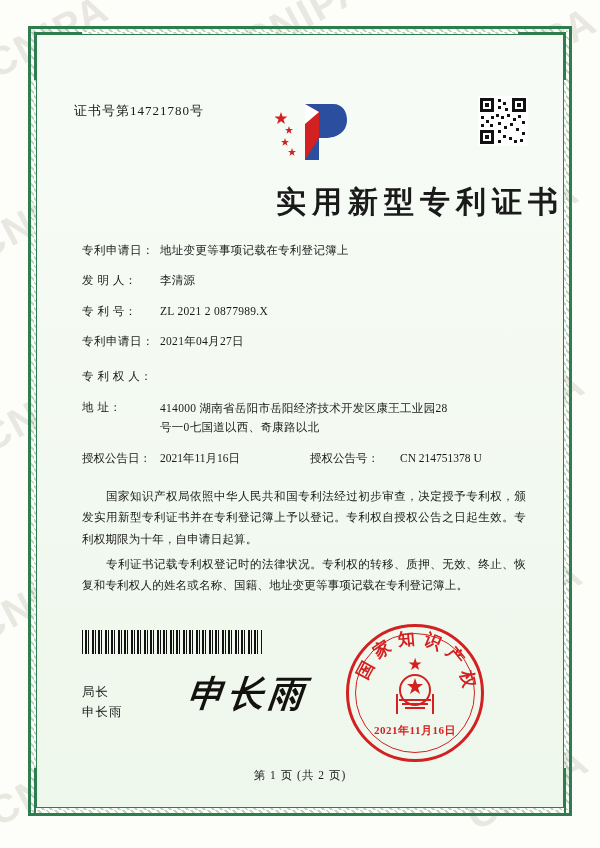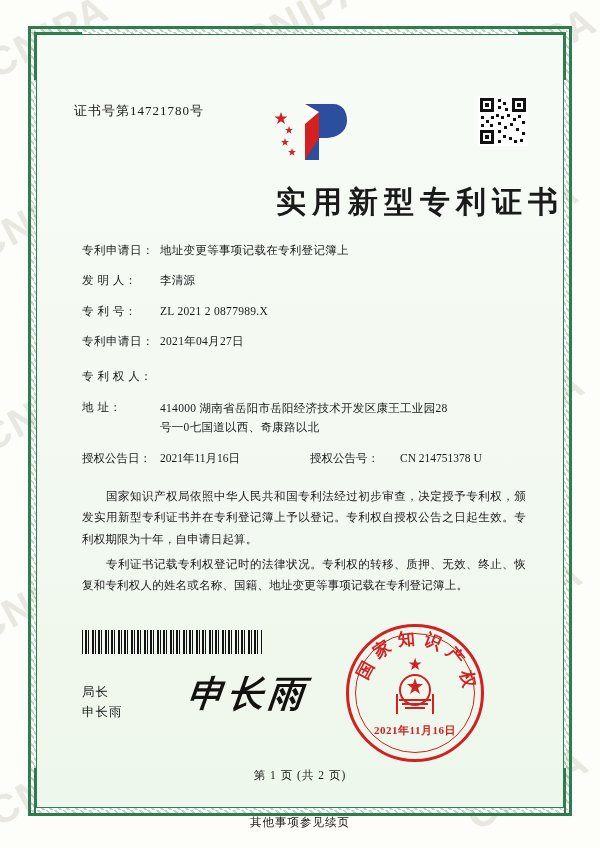--- a/index.html
+++ b/index.html
@@ -461,14 +461,13 @@
           <path d="M10 30 L42 30 M13 34 L39 34 M16 38 L36 38" stroke="#d32020" stroke-width="2" fill="none"></path>
           <path d="M8 24 L8 44 M44 24 L44 44" stroke="#d32020" stroke-width="2"></path>
         </svg>
       </div>
       <div class="date">2021年11月16日</div>
     </div>
 
     <div class="page-no">第 1 页 (共 2 页)</div>
   </div>
 
-  <div class="footnote">其他事项参见续页</div>
 </div>
 
 </body></html>

